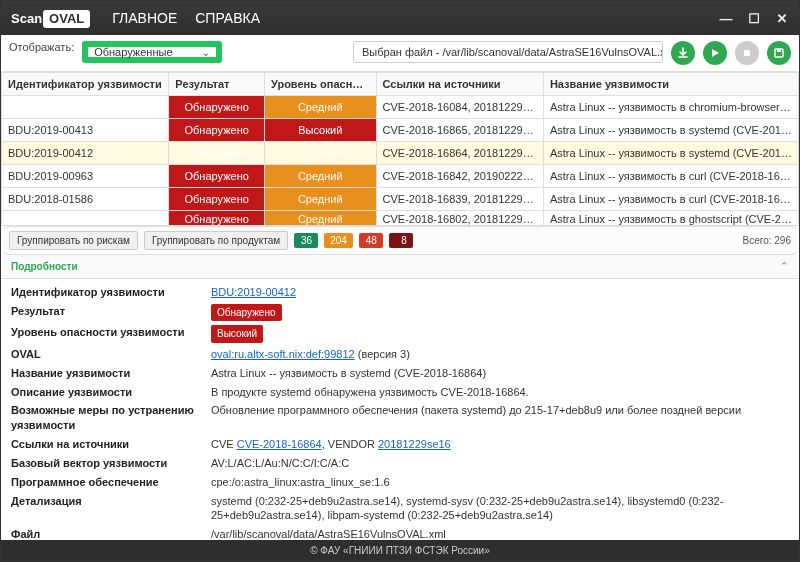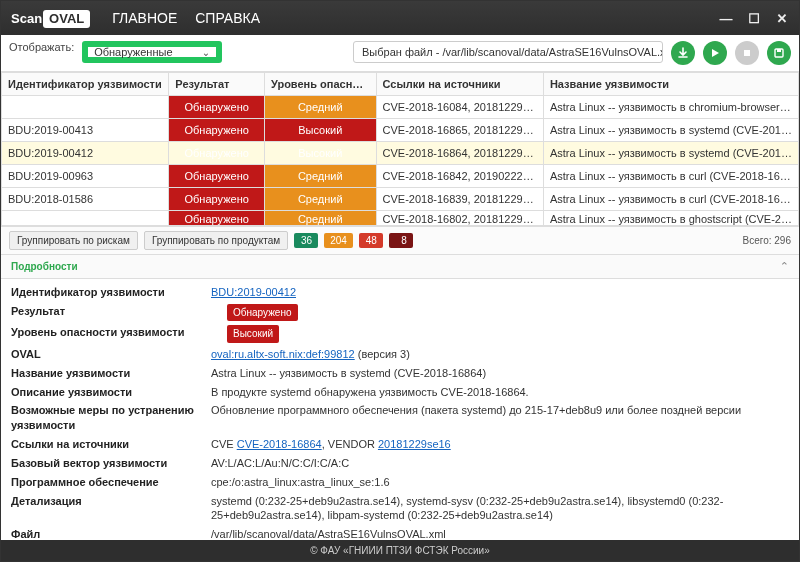--- a/index.html
+++ b/index.html
@@ -24,27 +24,27 @@
   .circle-btn { width:24px; height:24px; border-radius:50%; display:flex; align-items:center; justify-content:center; cursor:pointer; color:#fff; }
   .green-btn { background:#2fa84f; }
   .gray-btn { background:#ccc; cursor:default; color:#fff;}
   
   .table-wrap { overflow:hidden; }
   table { width:100%; border-collapse:collapse; table-layout:fixed;}
   th, td { border:1px solid #ddd; padding:5px 6px; font-size:11px; text-align:left; overflow:hidden; white-space:nowrap; text-overflow:ellipsis; height:22px;}
   th { background:#fafafa; font-weight:bold; color:#333; }
   .col1{width:21%} .col2{width:12%} .col3{width:14%} .col4{width:21%} .col5{width:32%}
   .badge { text-align:center; color:#fff; font-size:11px; }
-  .res-found { background:#c01818;margin-left:16px; }
+  .res-found { background:#c01818; }
   .sev-high { background:#c01818; color:#fff; text-align:center;}
   .sev-med { background:#e8901d; color:#fff; text-align:center;}
   tr.selected td { background:#fffbe0; }
   tr.cut td { height:14px; padding-top:2px; padding-bottom:0; vertical-align:top; overflow:hidden; }
   
-  .groupbar { display:flex; align-items:center; padding:4px 8px; gap:6px; border-top:1px solid #ddd; border-bottom:1px solid #ddd; background:#fbfbfb;}
+  .groupbar { display:flex; align-items:center; padding:4px 8px; gap:6px; border-top:1px solid #ddd; border-bottom:1px solid #ddd; background:#fbfbfb;border-radius:8px;}
   .grp-btn { background:#f0f0f0; border:1px solid #ccc; padding:3px 7px; border-radius:2px; font-size:10px; cursor:pointer;}
   .count-badge { color:#fff; padding:2px 6px; border-radius:2px; font-size:10px; min-width:24px; text-align:right;}
   .cb-teal{background:#1a8a5e;} .cb-orange{background:#e8901d;} .cb-red{background:#d43a2a;} .cb-dark{background:#7a1414;}
   .grp-spacer{flex:1;}
   .total-label{font-size:10px; color:#555;}
   
   .details-head { display:flex; justify-content:space-between; align-items:center; padding:5px 10px; border-bottom:1px solid #ddd; background:#fafafa;}
   .details-head .t { color:#2fa84f; font-weight:bold; font-size:10px;}
   .details-head .collapse-icon { color:#888; cursor:pointer; font-size:11px;}
   .details-body { padding:4px 10px 8px; overflow:hidden; flex:1;}

